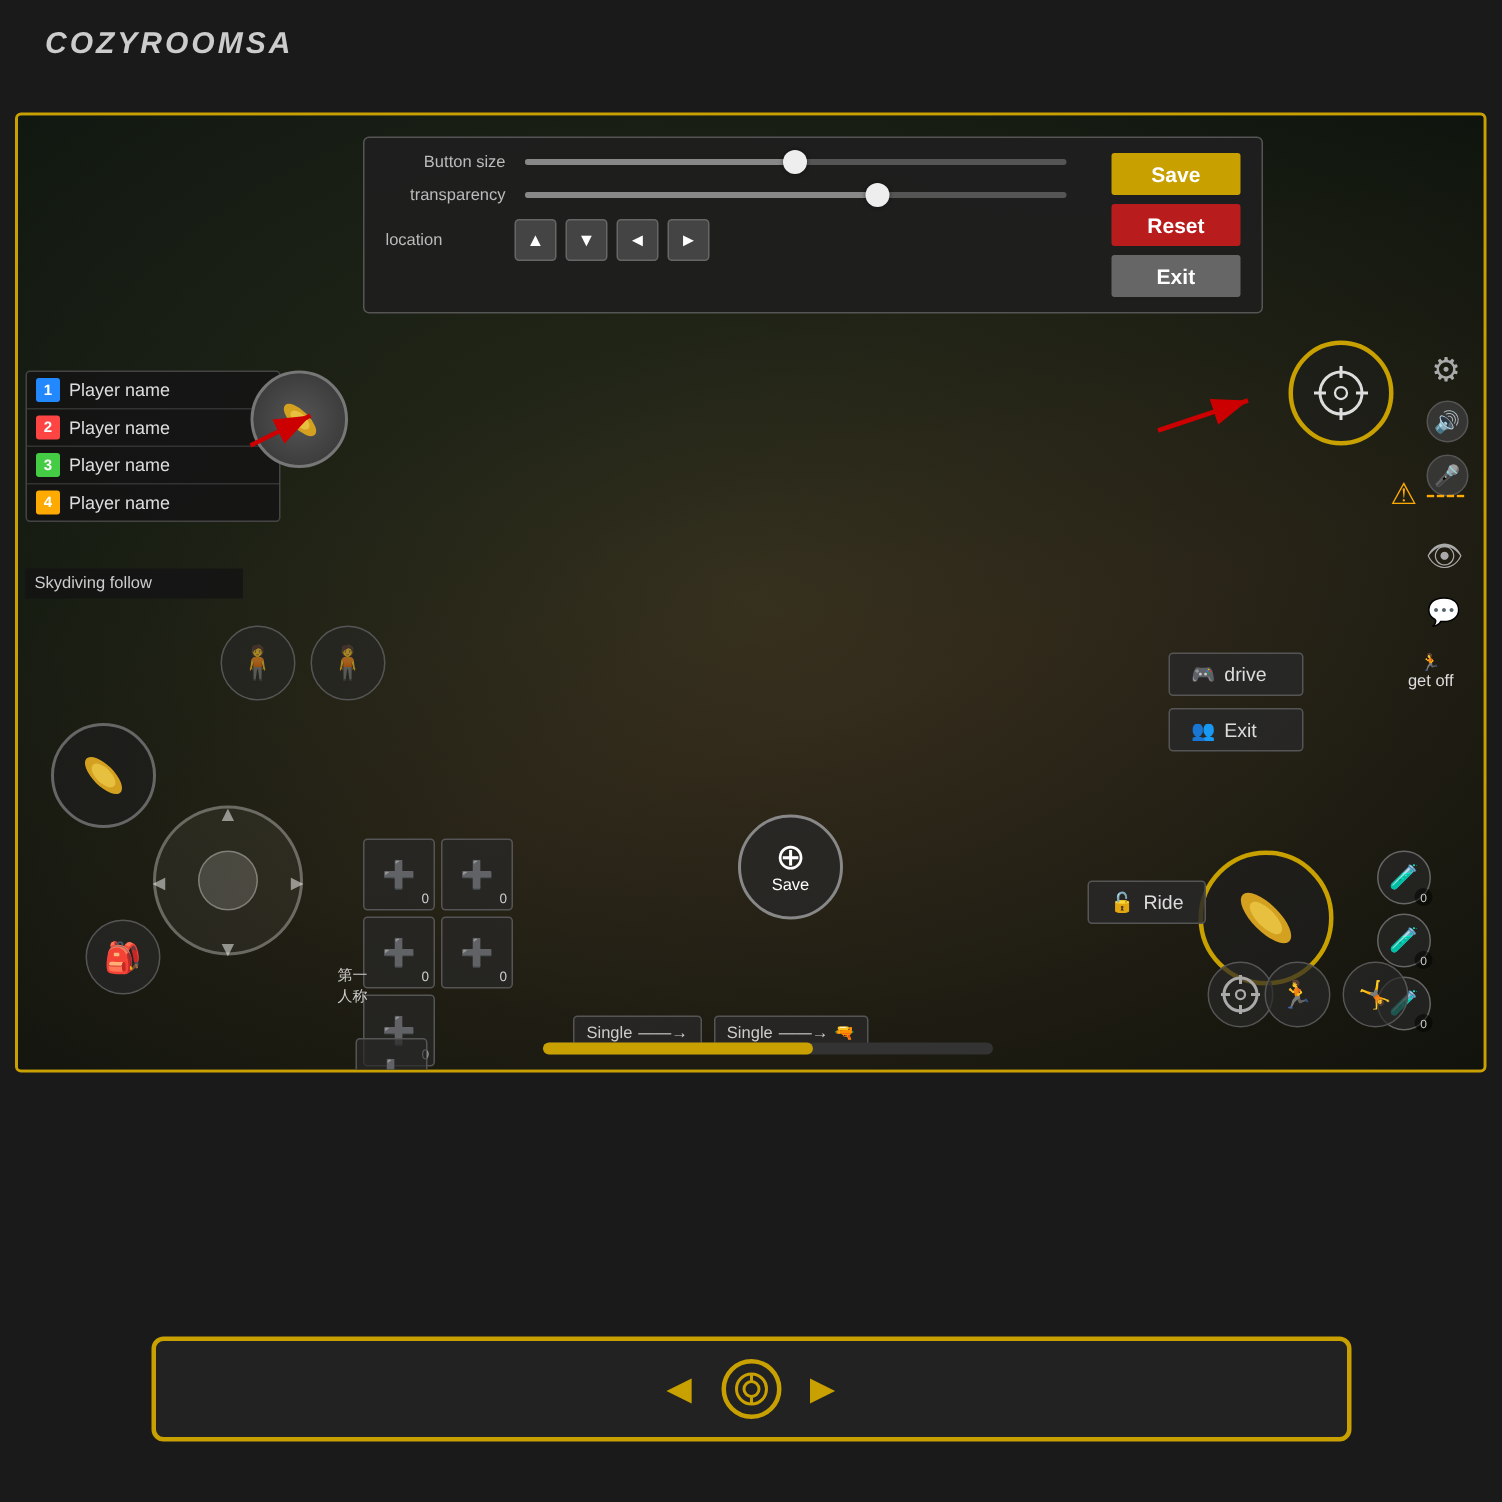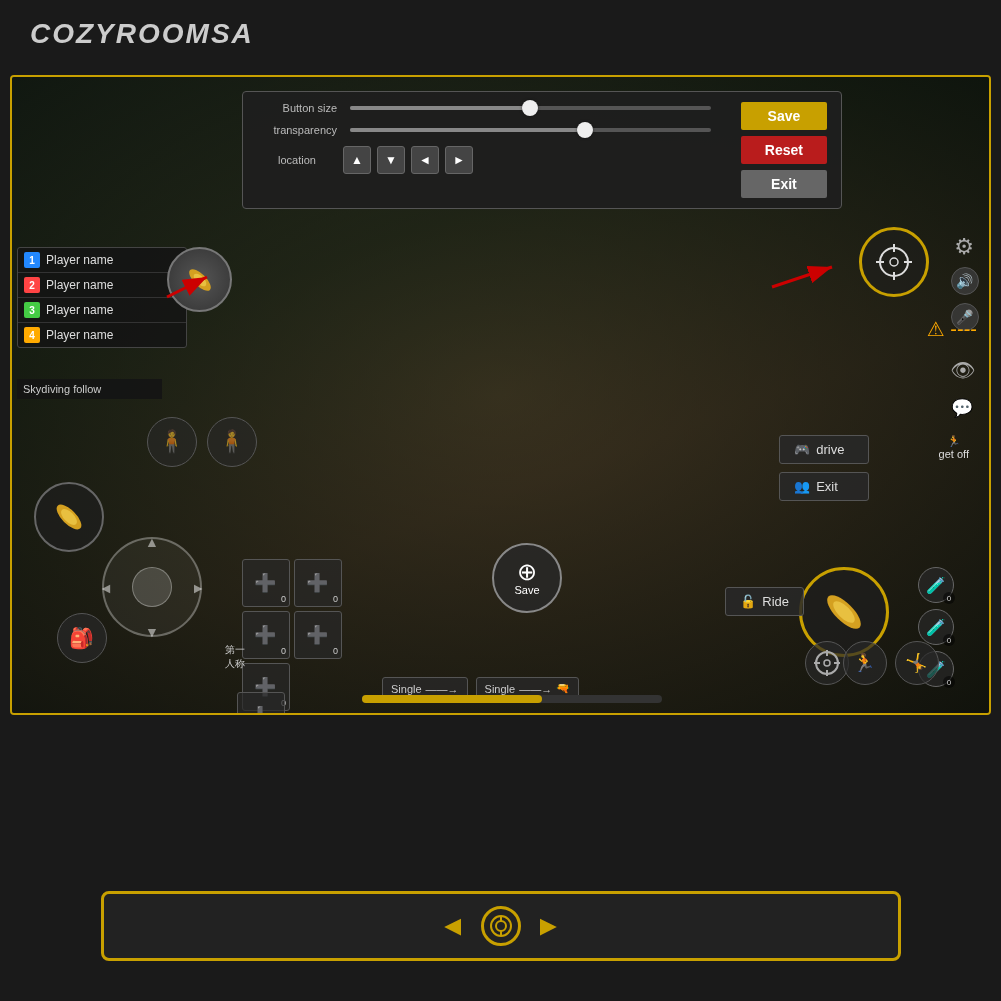--- a/index.html
+++ b/index.html
@@ -10,21 +10,21 @@
       font-family: Arial, sans-serif;
       overflow: hidden;
       position: relative;
     }
 
     
     .watermark {
       position: absolute;
       top: 18px;
       left: 30px;
-      font-size: 28px;
+      font-size: 20px;
       font-style: italic;
       font-weight: bold;
       color: #ccc;
       letter-spacing: 2px;
       z-index: 100;
     }
 
     
     .game-area {
       position: absolute;
@@ -127,21 +127,21 @@
 
     .location-row {
       display: flex;
       align-items: center;
       gap: 6px;
     }
     .location-label {
       color: #bbb;
       font-size: 11px;
       width: 80px;
-      text-align: center;
+      text-align: left;
     }
     .arrow-btn {
       width: 28px;
       height: 28px;
       background: #444;
       border: 1px solid #666;
       border-radius: 3px;
       display: flex;
       align-items: center;
       justify-content: center;

